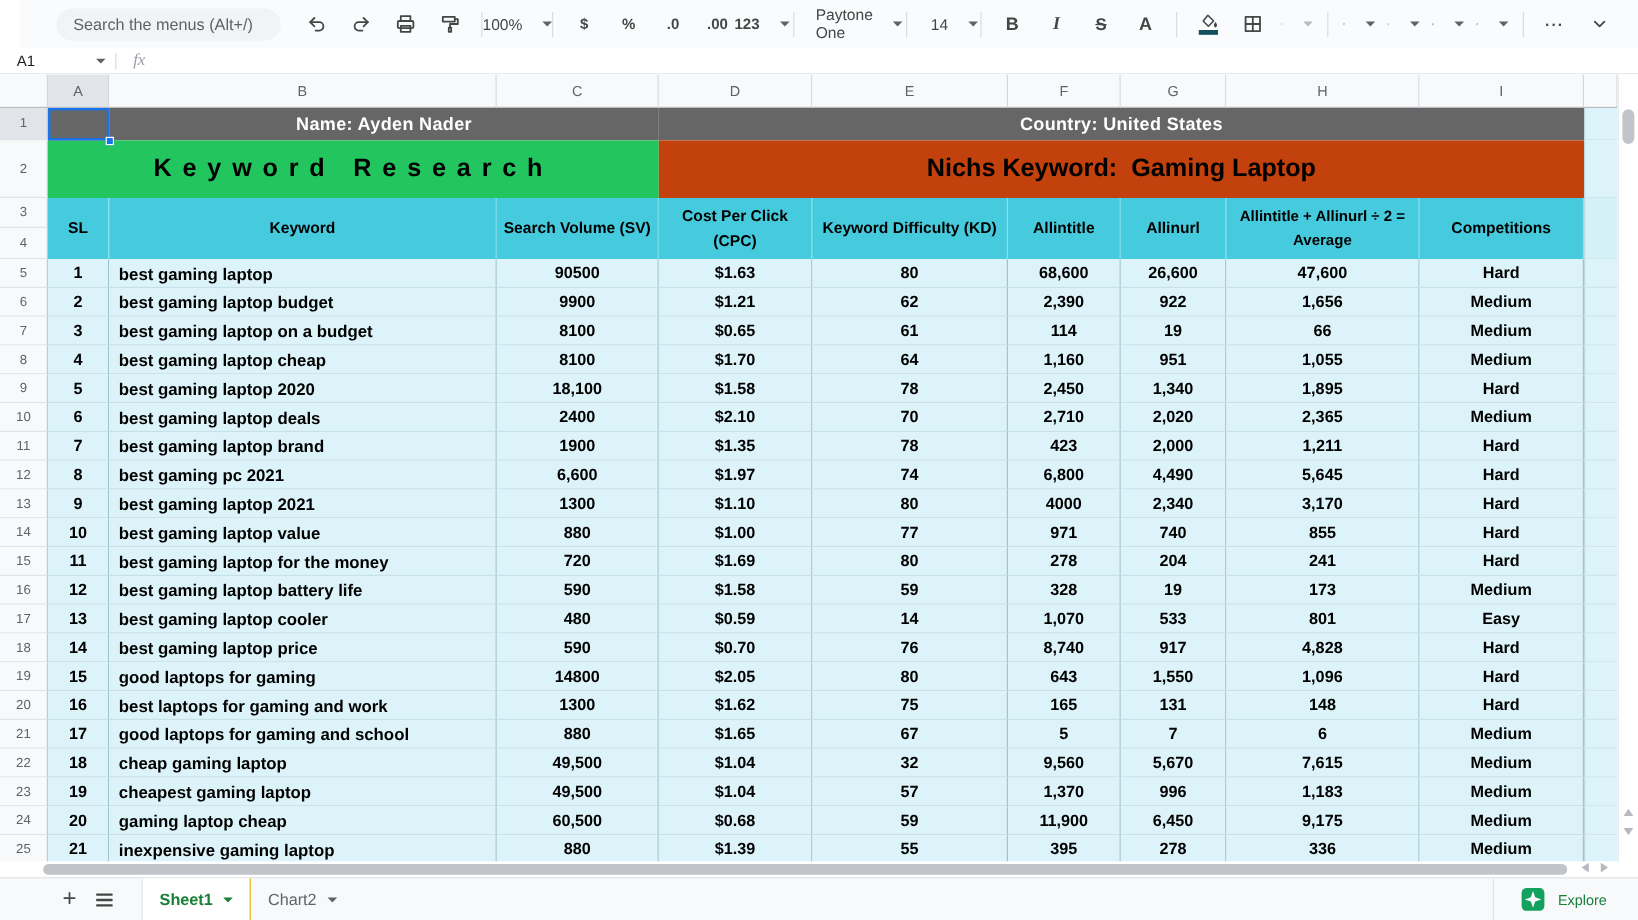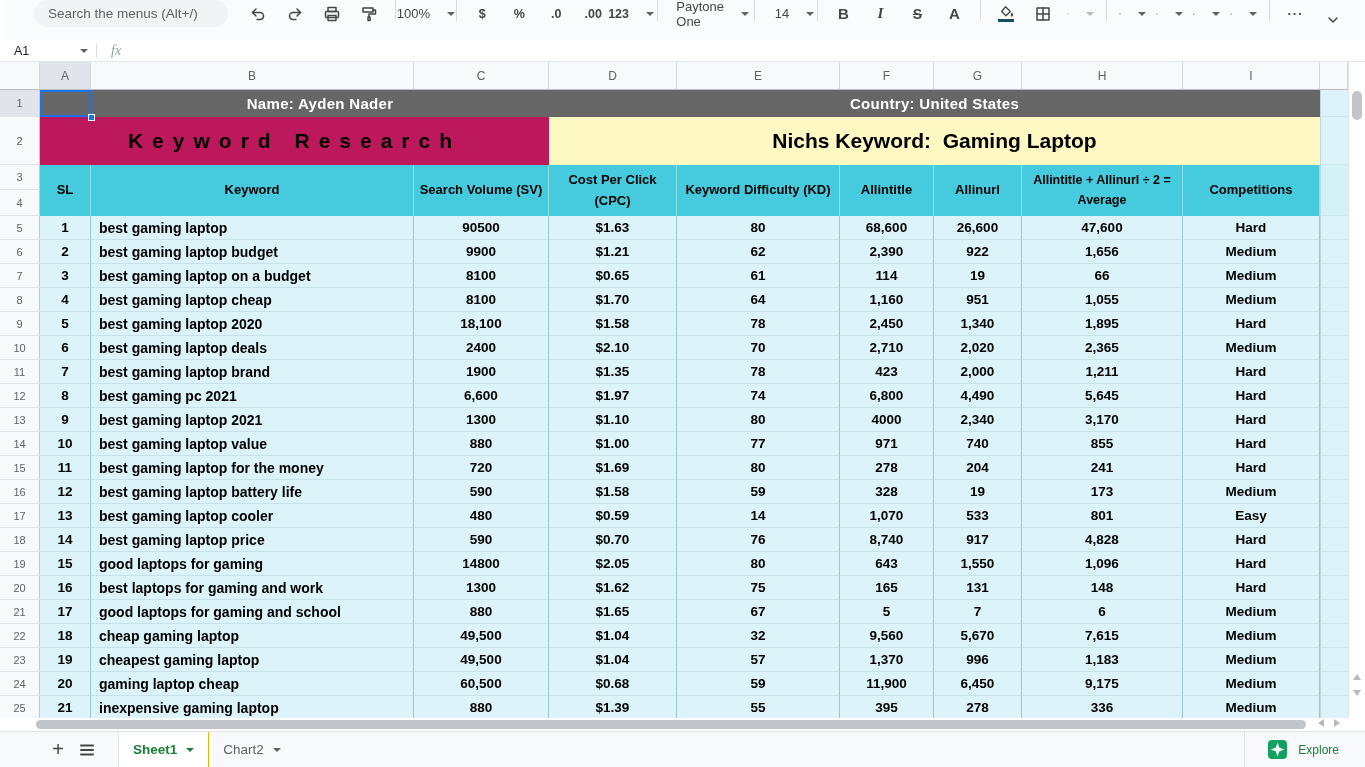--- a/index.html
+++ b/index.html
@@ -1,22 +1,22 @@
 <!DOCTYPE html>
 <html><head>
 <meta charset="utf-8">
 <style>
   * { box-sizing: border-box; margin: 0; padding: 0; }
   html,body { width:1365px; height:767px; overflow:hidden; }
   body { font-family:"Liberation Sans","DejaVu Sans",sans-serif; background:#fff; }
   .app { position:relative; width:1365px; height:767px; background:#fff; overflow:hidden; }
 
   
-  .toolbar { position:absolute; top:0; left:4px; right:0; height:40px; background:#f9fbfd;
-             display:flex; padding-left:30px; }
+  .toolbar { position:absolute; top:0; left:17px; right:0; height:40px; background:#f9fbfd;
+             display:flex; align-items:center; padding-left:30px; }
   .search-pill { width:296px; height:27px; background:#f1f3f4; border-radius:14px;
                  display:flex; align-items:center; padding:0 14px; margin-right:12px; }
   .search-pill input { border:0; outline:0; background:transparent; width:100%;
                  font-size:13.5px; color:#5f6368; font-family:inherit; }
   .search-pill input::placeholder { color:#5f6368; opacity:1; }
   .tb-btn { min-width:27px; height:27px; border-radius:4px; display:flex; align-items:center;
             justify-content:center; color:#444746; font-size:13px; margin:0 5px; cursor:default;
             position:relative;gap:12px; }
   .tb-sep { width:1px; height:21px; background:#dadce0; margin:0 7px; flex-shrink:0; }
   .caret { width:0; height:0; border-left:4px solid transparent; border-right:4px solid transparent;
@@ -67,22 +67,22 @@
   .gut-stack { width:40px; display:flex; flex-direction:column; flex-shrink:0; }
   .gut-stack .gut-cell { width:100%; }
   .banner { background:#666666; color:#fff; font-weight:700; font-size:15px; display:flex;
             align-items:center; justify-content:center; flex-shrink:0; letter-spacing:.3px; }
   .a1cell { width:51px; background:#666666; position:relative; flex-shrink:0; z-index:4; }
   .sel-border { position:absolute; inset:0; border:2px solid #1a73e8; }
   .fill-handle { position:absolute; right:-4px; bottom:-4px; width:7px; height:7px;
                  background:#1a73e8; border:1px solid #fff; z-index:6; }
   .title-cell { display:flex; align-items:center; justify-content:center; font-weight:800;
                 color:#000; flex-shrink:0; }
-  .title-research { background:#be185d; font-size:21px; letter-spacing:9px; }
-  .title-niche { background:#fef9c3; font-size:21px; white-space:pre; }
+  .title-research { background:#22c55e; font-size:21px; letter-spacing:9px; }
+  .title-niche { background:#c2410c; font-size:21px; white-space:pre; }
   .th { background:#45cbdd; border-right:1px solid #8be0ea; color:#000; font-weight:800;
         font-size:13px; display:flex; align-items:center; justify-content:center;
         text-align:center; line-height:1.55; flex-shrink:0; padding:0 3px; }
   .th.small { font-size:12.5px; }
   .extra { flex:1; background:#dcf3f9; border-left:1px solid #bcd9e0; border-bottom:1px solid #cde5eb; }
   .extra.cy { background:#d4f1f7; }
   .data-cell { background:#dcf3f9; border-right:1px solid #a0c4cd; border-bottom:1px solid #c7e1e8;
                font-weight:700; font-size:13.5px; color:#000; display:flex; align-items:center;
                justify-content:center; flex-shrink:0; overflow:hidden; }
   .data-cell.kw { justify-content:flex-start; padding-left:8px; font-size:14px;text-align:center; }

